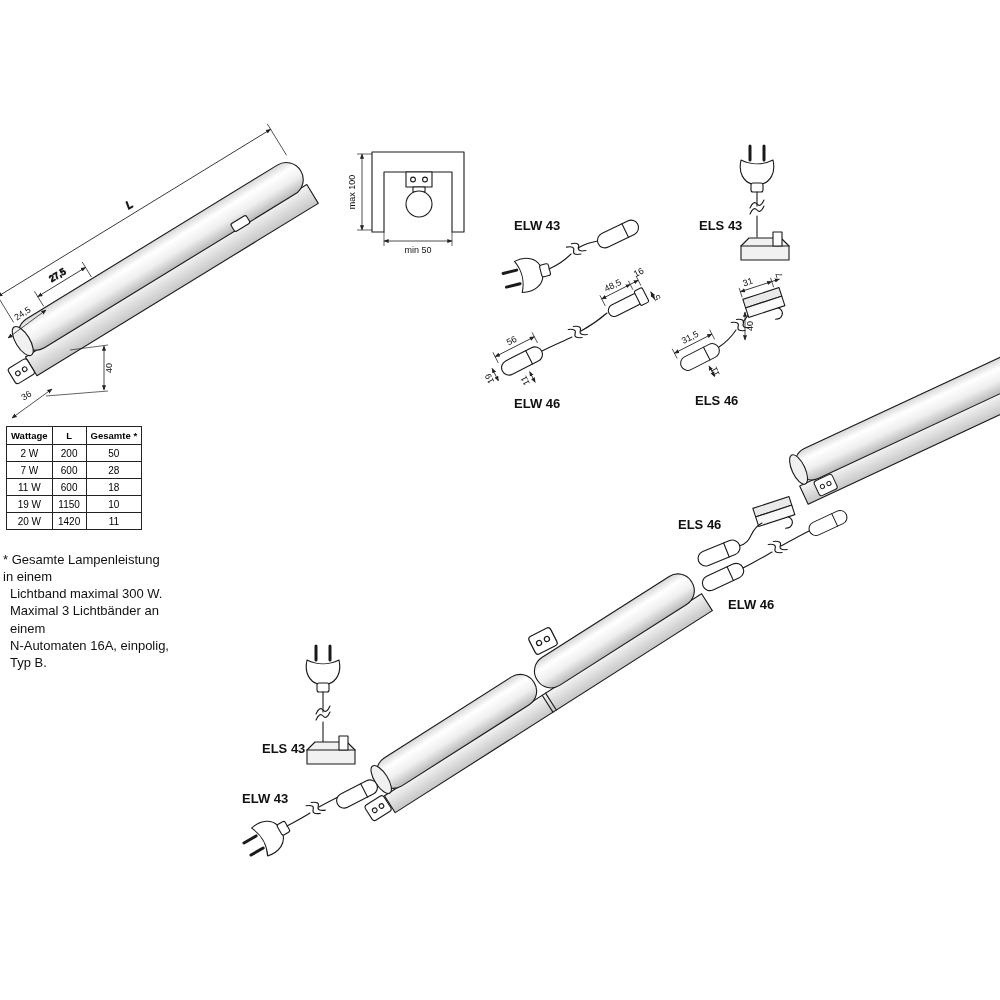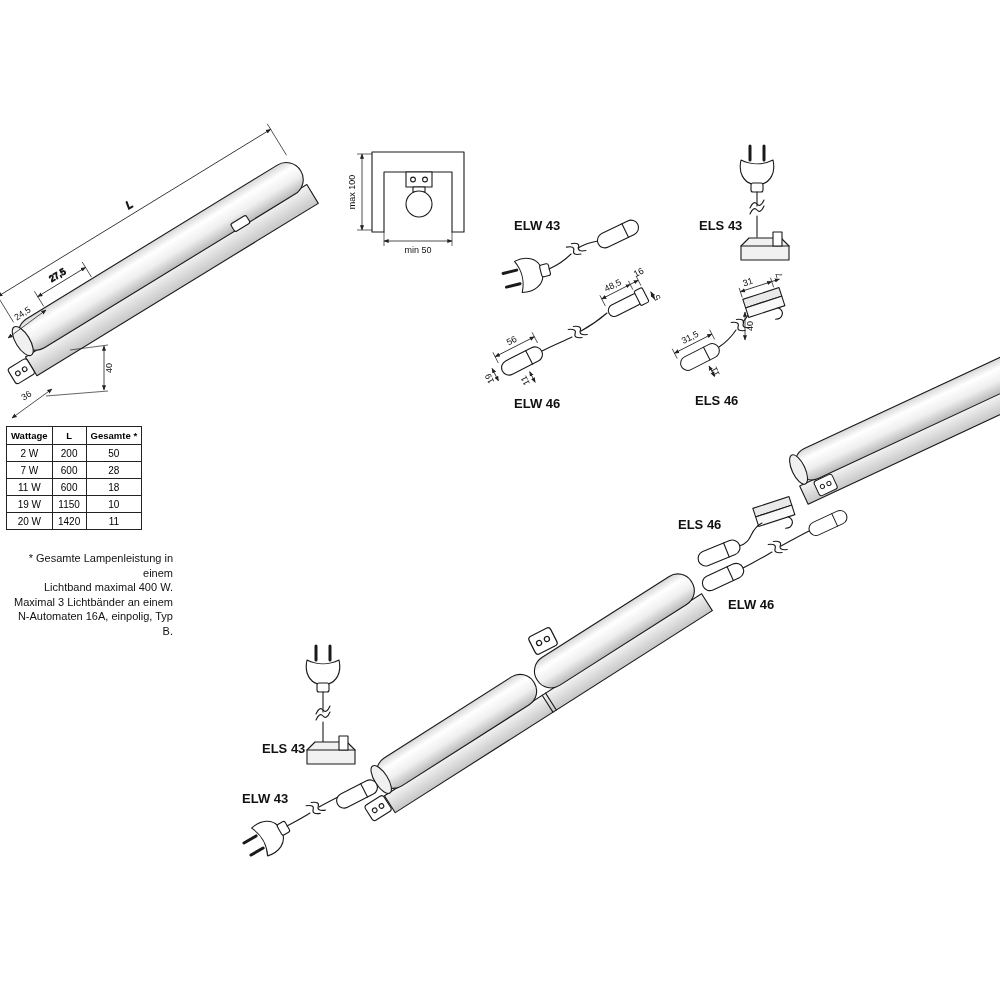--- a/index.html
+++ b/index.html
@@ -12,21 +12,21 @@
   .plabel { font-size:13px; font-weight:bold; }
   .lab-L { font-size:11px; font-style:italic; }
   .dim { stroke:#222; stroke-width:0.8; fill:none; }
   .ext { stroke:#222; stroke-width:0.7; fill:none; }
   .art { stroke:#1a1a1a; stroke-width:1.1; fill:none; stroke-linejoin:round; stroke-linecap:round; }
   
   .spec-table { position:absolute; left:6px; top:426px; border-collapse:collapse; font-size:10px; color:#000; }
   .spec-table th, .spec-table td { border:1px solid #222; text-align:center; padding:2.5px 5px; min-width:34px;margin-top:28px; }
   .spec-table th { font-weight:bold; font-size:9.5px; padding:3px 4px; }
   
-  .footnote { position:absolute; left:3px; top:551px; width:170px; font-size:11px; line-height:1.32; color:#111;text-align:right; }
+  .footnote { position:absolute; left:3px; top:551px; width:170px; font-size:13px; line-height:1.32; color:#111; }
   .footnote div:not(:first-child) { padding-left:7px; }
 </style>
 </head>
 <body>
 
 <div id="stage">
 
 <svg width="1000" height="1000" viewBox="0 0 1000 1000">
   <defs>
     <marker id="arr" viewBox="0 0 10 10" refX="9" refY="5" markerWidth="6.5" markerHeight="6.5" orient="auto-start-reverse">
@@ -314,18 +314,18 @@
     <tr>
       <td>20 W</td>
       <td>1420</td>
       <td>11</td>
     </tr>
   </tbody>
 </table>
 
 <div class="footnote">
   <div>* Gesamte Lampenleistung in einem</div>
-  <div>Lichtband maximal 400 W.</div>
+  <div>Lichtband maximal 300 W.</div>
   <div>Maximal 3 Lichtbänder an einem</div>
   <div>N-Automaten 16A, einpolig, Typ B.</div>
 </div>
 
 </div>
 
 </body></html>

